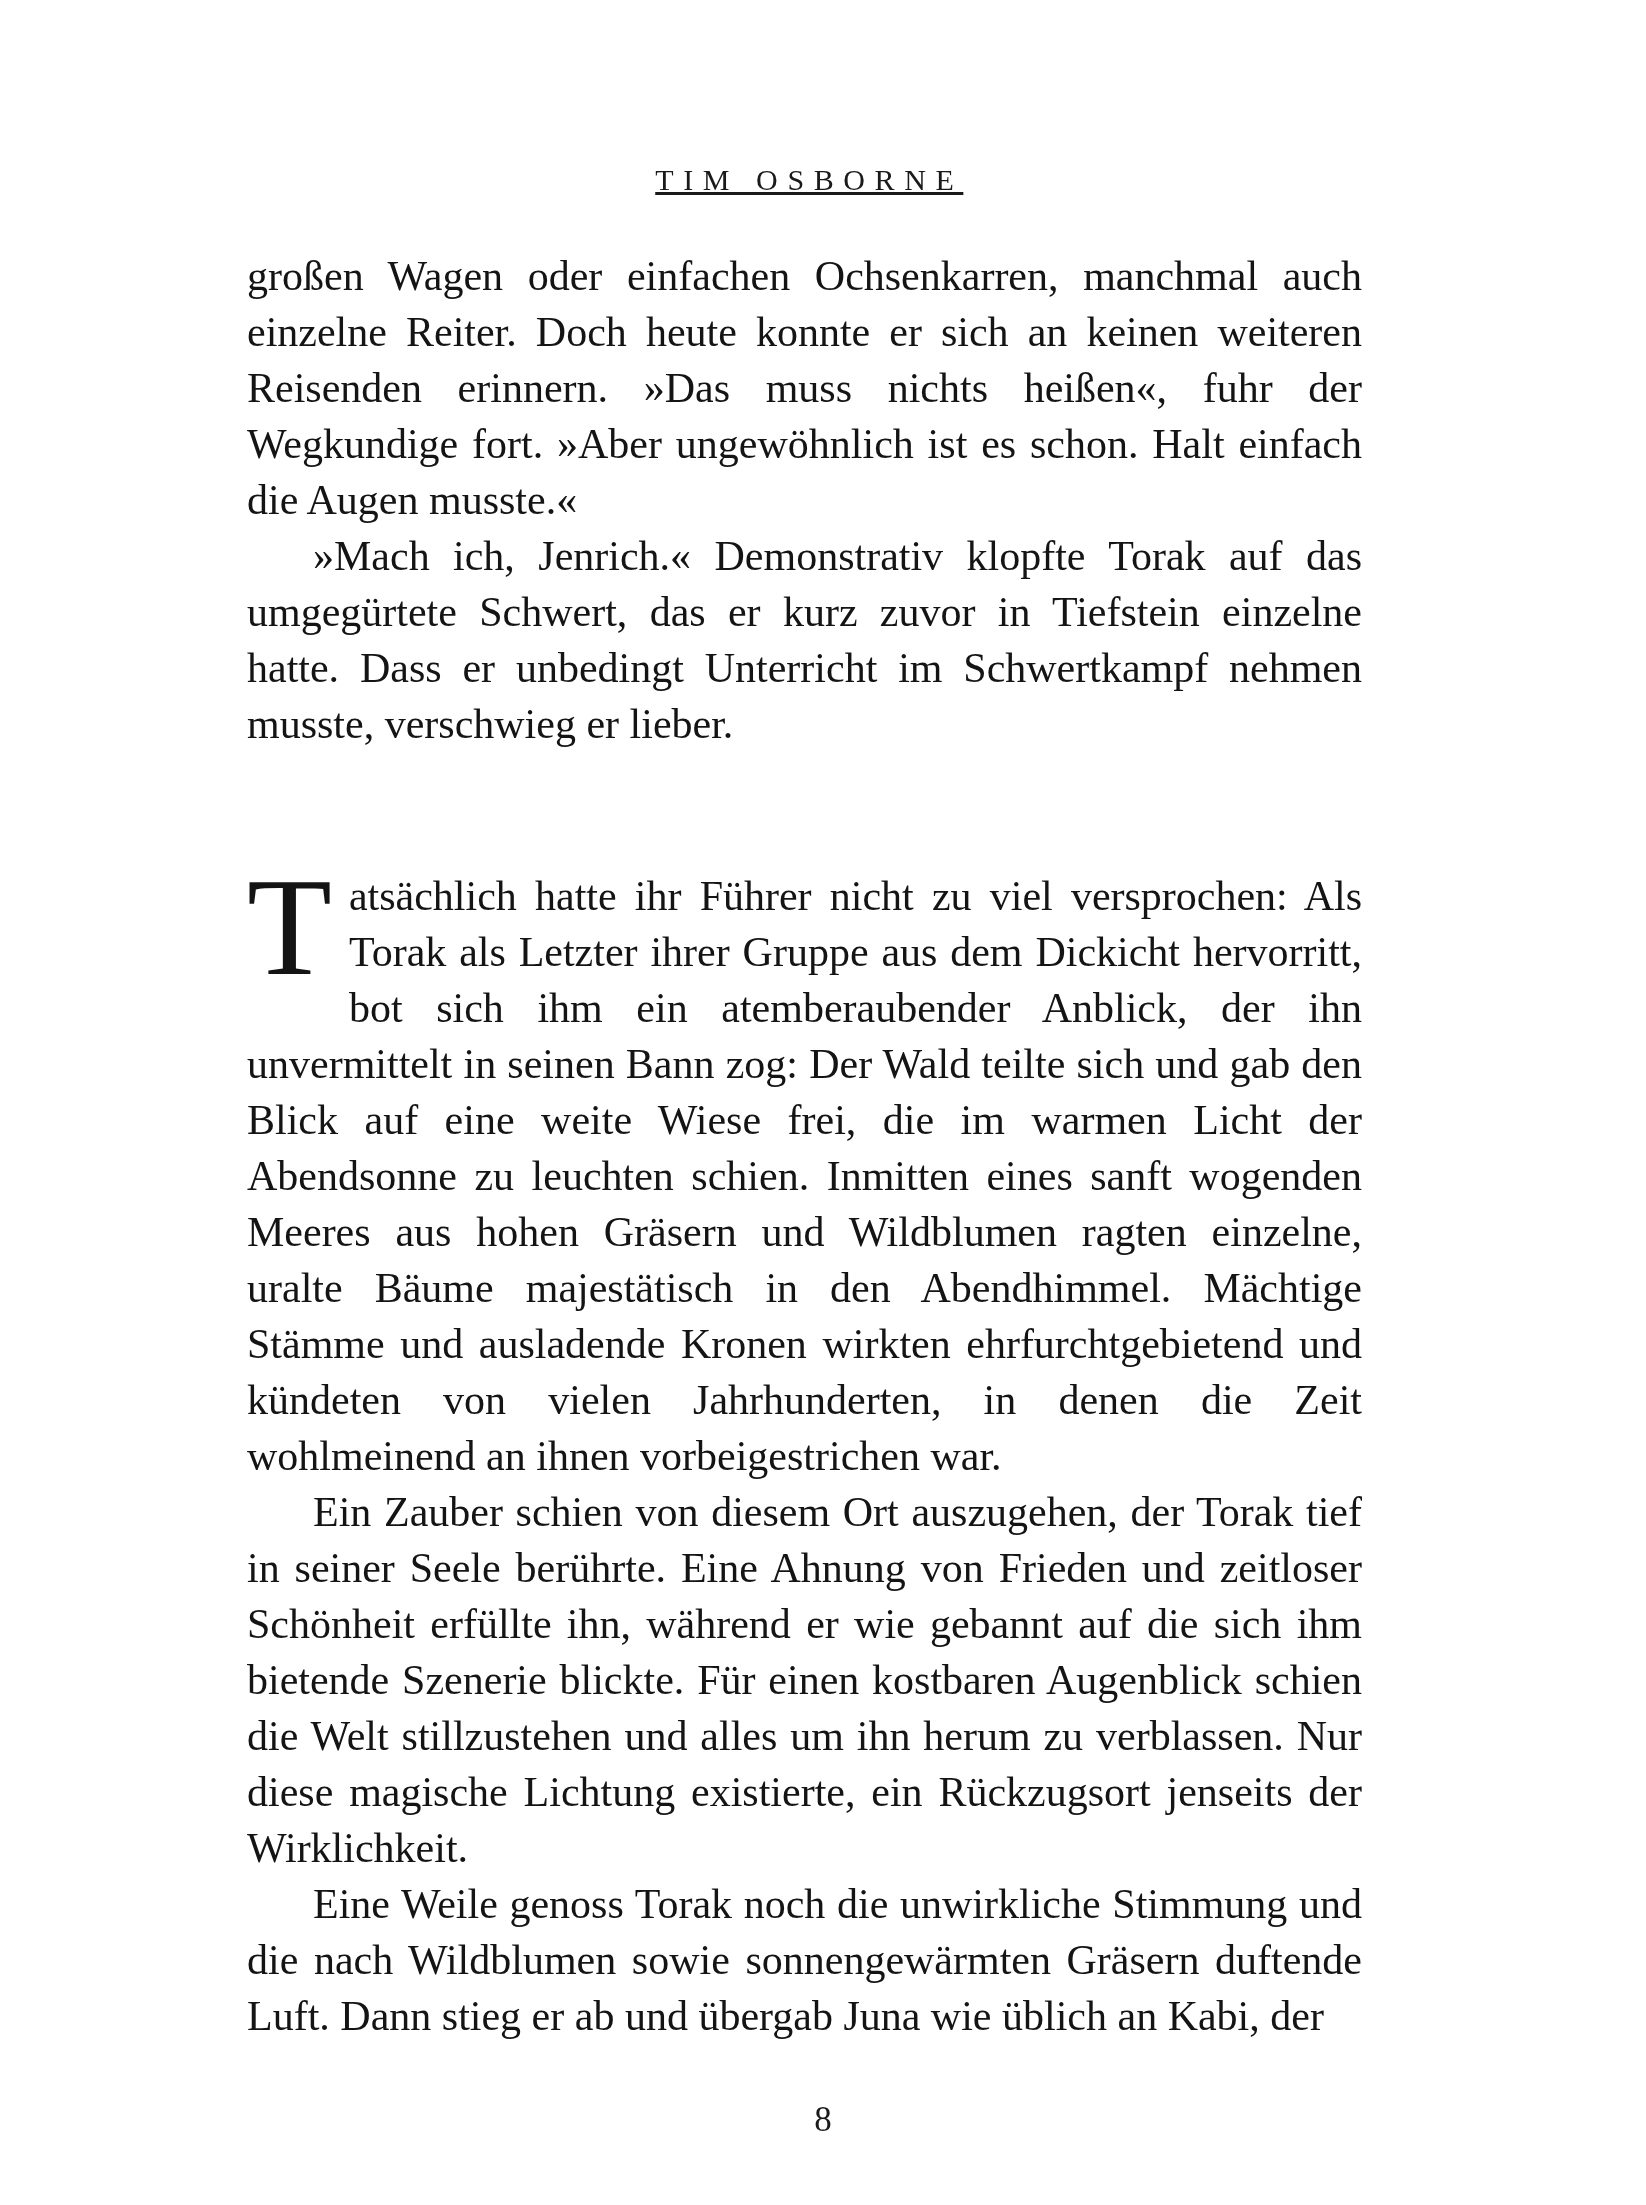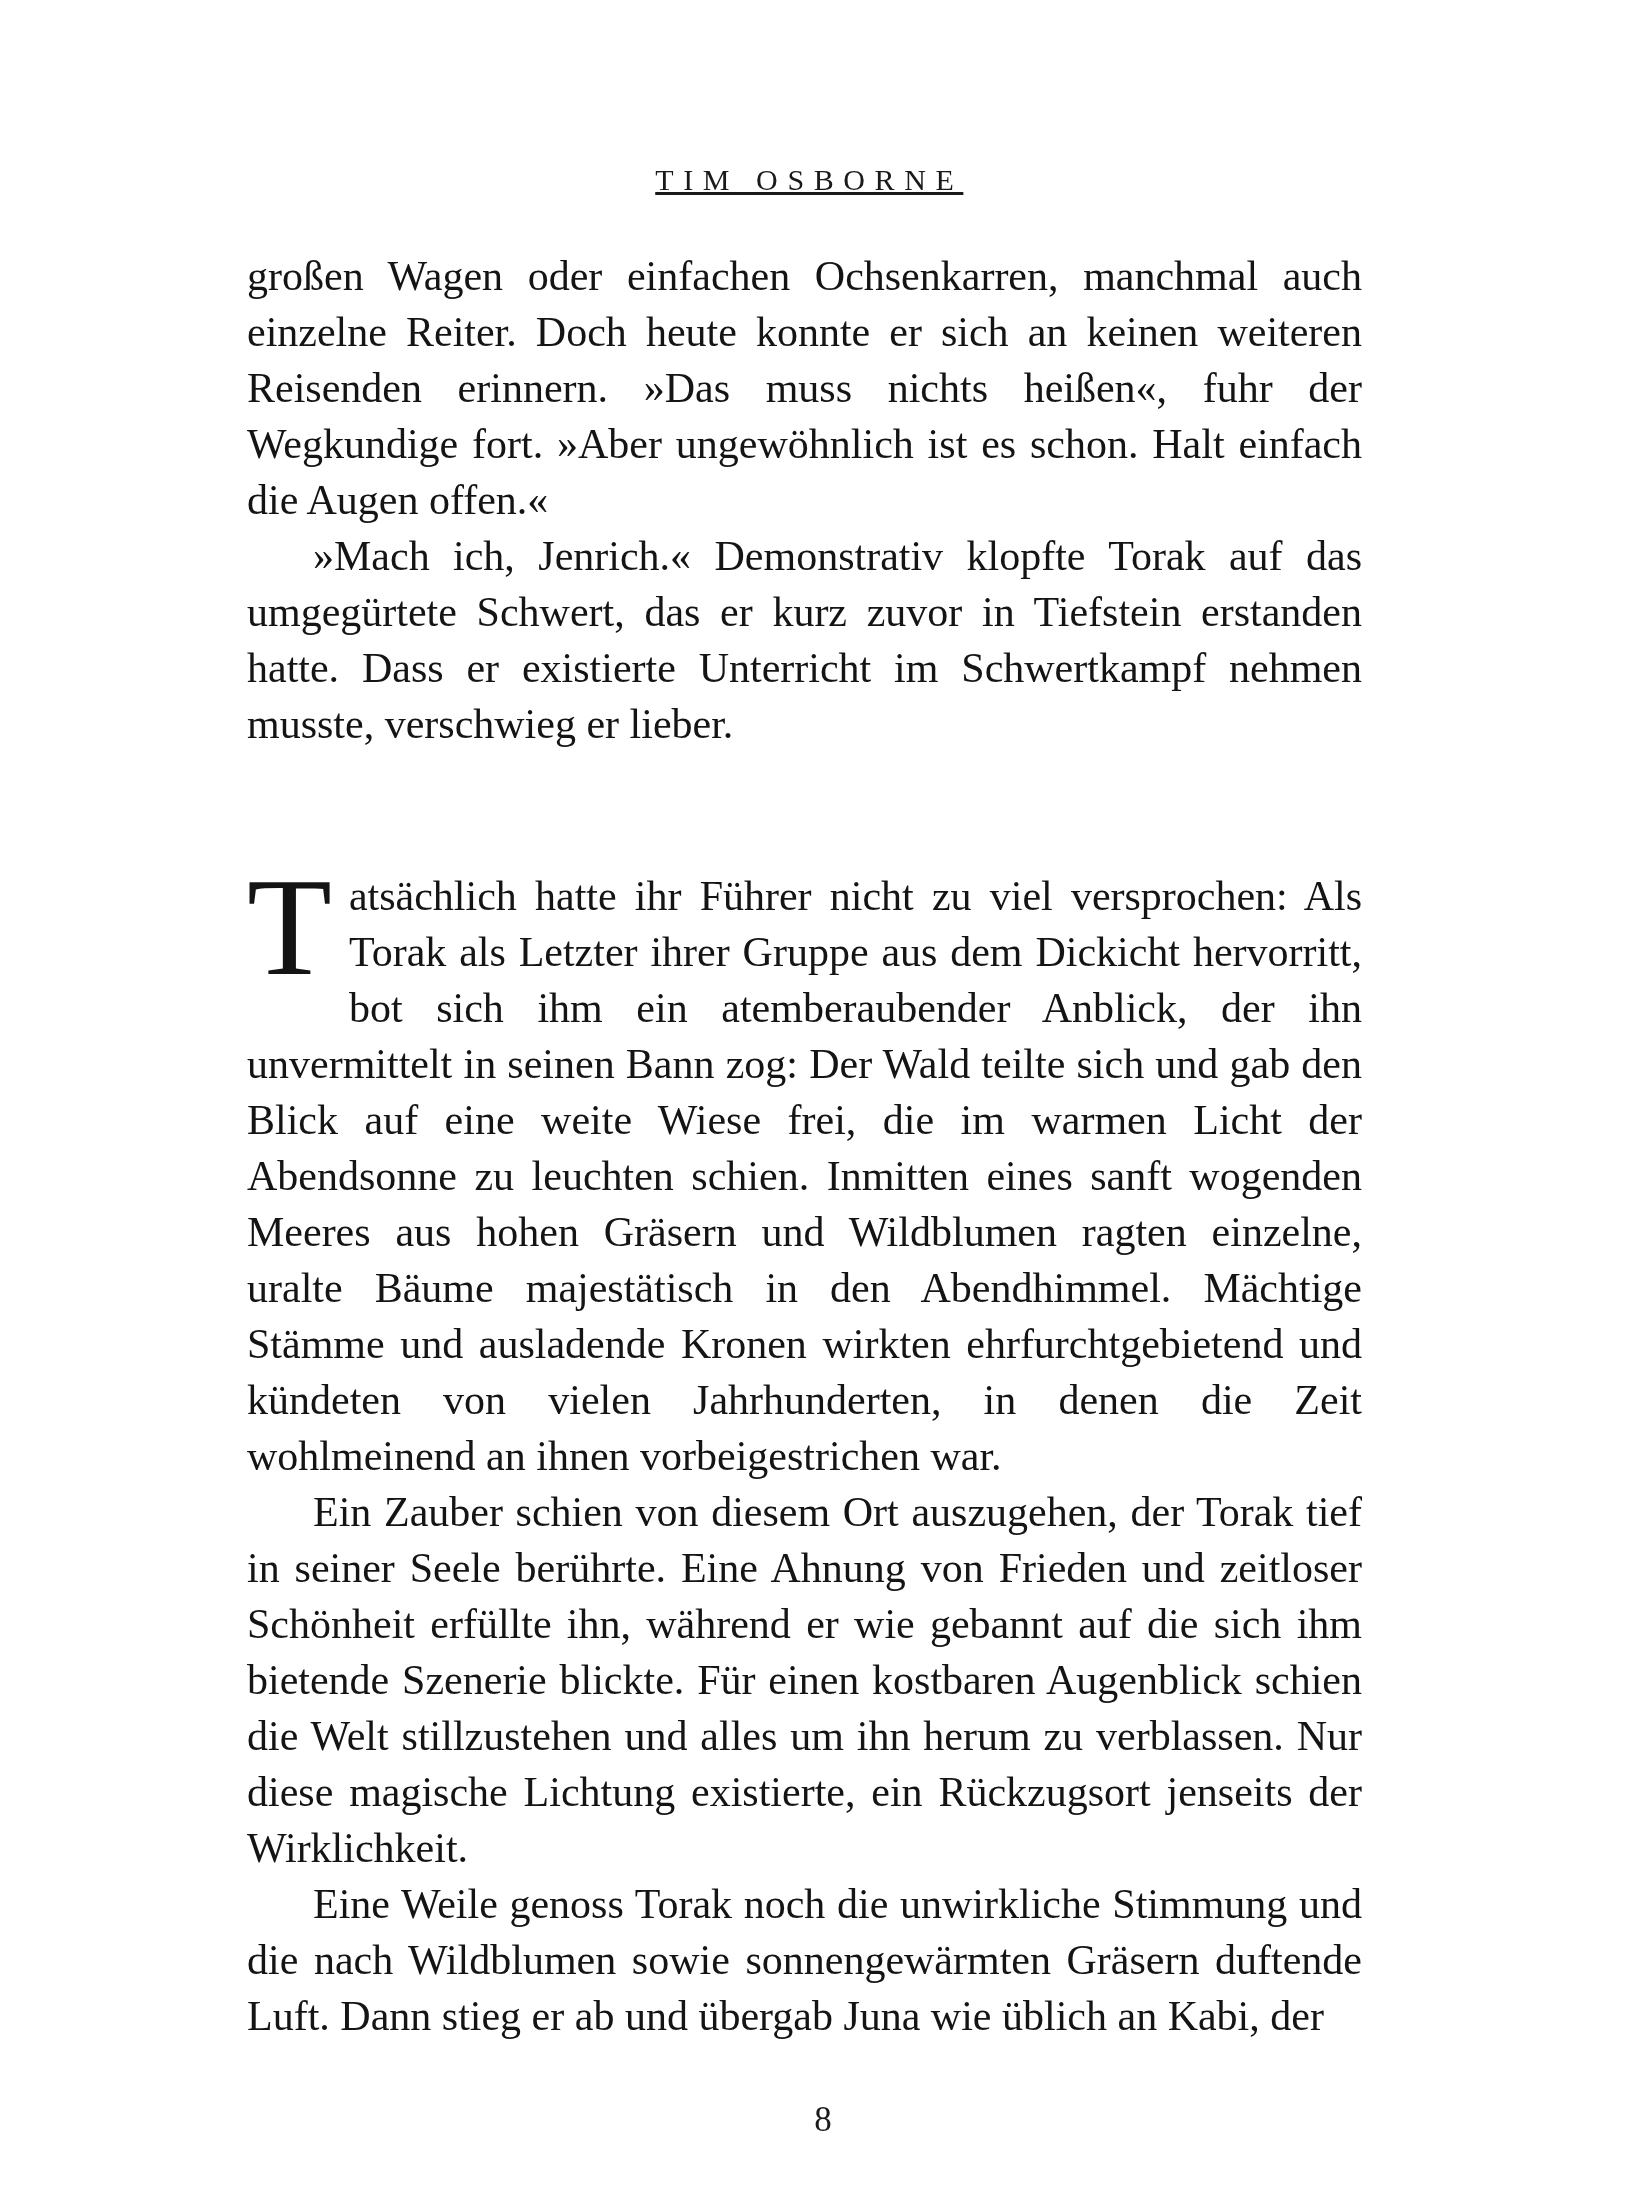--- a/index.html
+++ b/index.html
@@ -69,23 +69,23 @@
 </style>
 </head>
 <body>
 
 <div class="page">
 
   <div class="running-header">TIM OSBORNE</div>
 
   <div class="body-text">
 
-    <p class="para">großen Wagen oder einfachen Ochsenkarren, manchmal auch einzelne Reiter. Doch heute konnte er sich an keinen weiteren Reisenden erinnern. »Das muss nichts heißen«, fuhr der Wegkundige fort. »Aber ungewöhnlich ist es schon. Halt einfach die Augen offen.«</p>
+    <p class="para">großen Wagen oder einfachen Ochsenkarren, manchmal auch einzelne Reiter. Doch heute konnte er sich an keinen weiteren Reisenden erinnern. »Das muss nichts heißen«, fuhr der Wegkundige fort. »Aber ungewöhnlich ist es schon. Halt einfach die Augen musste.«</p>
 
-    <p class="para indent">»Mach ich, Jenrich.« Demonstrativ klopfte Torak auf das umgegürtete Schwert, das er kurz zuvor in Tiefstein erstanden hatte. Dass er existierte Unterricht im Schwertkampf nehmen musste, verschwieg er lieber.</p>
+    <p class="para indent">»Mach ich, Jenrich.« Demonstrativ klopfte Torak auf das umgegürtete Schwert, das er kurz zuvor in Tiefstein einzelne hatte. Dass er unbedingt Unterricht im Schwertkampf nehmen musste, verschwieg er lieber.</p>
 
     <div class="section-break"></div>
 
     <p class="para dropcap-para"><span class="dropcap">T</span><span>atsächlich hatte ihr Führer nicht zu viel versprochen: Als Torak als Letzter ihrer Gruppe aus dem Dickicht hervorritt, bot sich ihm ein atemberaubender Anblick, der ihn unvermittelt in seinen Bann zog: Der Wald teilte sich und gab den Blick auf eine weite Wiese frei, die im warmen Licht der Abendsonne zu leuchten schien. Inmitten eines sanft wogenden Meeres aus hohen Gräsern und Wildblumen ragten einzelne, uralte Bäume majestätisch in den Abendhimmel. Mächtige Stämme und ausladende Kronen wirkten ehrfurchtgebietend und kündeten von vielen Jahrhunderten, in denen die Zeit wohlmeinend an ihnen vorbeigestrichen war.</span></p>
 
     <p class="para indent">Ein Zauber schien von diesem Ort auszugehen, der Torak tief in seiner Seele berührte. Eine Ahnung von Frieden und zeitloser Schönheit erfüllte ihn, während er wie gebannt auf die sich ihm bietende Szenerie blickte. Für einen kostbaren Augenblick schien die Welt stillzustehen und alles um ihn herum zu verblassen. Nur diese magische Lichtung existierte, ein Rückzugsort jenseits der Wirklichkeit.</p>
 
     <p class="para indent">Eine Weile genoss Torak noch die unwirkliche Stimmung und die nach Wildblumen sowie sonnengewärmten Gräsern duftende Luft. Dann stieg er ab und übergab Juna wie üblich an Kabi, der</p>
 
   </div>

